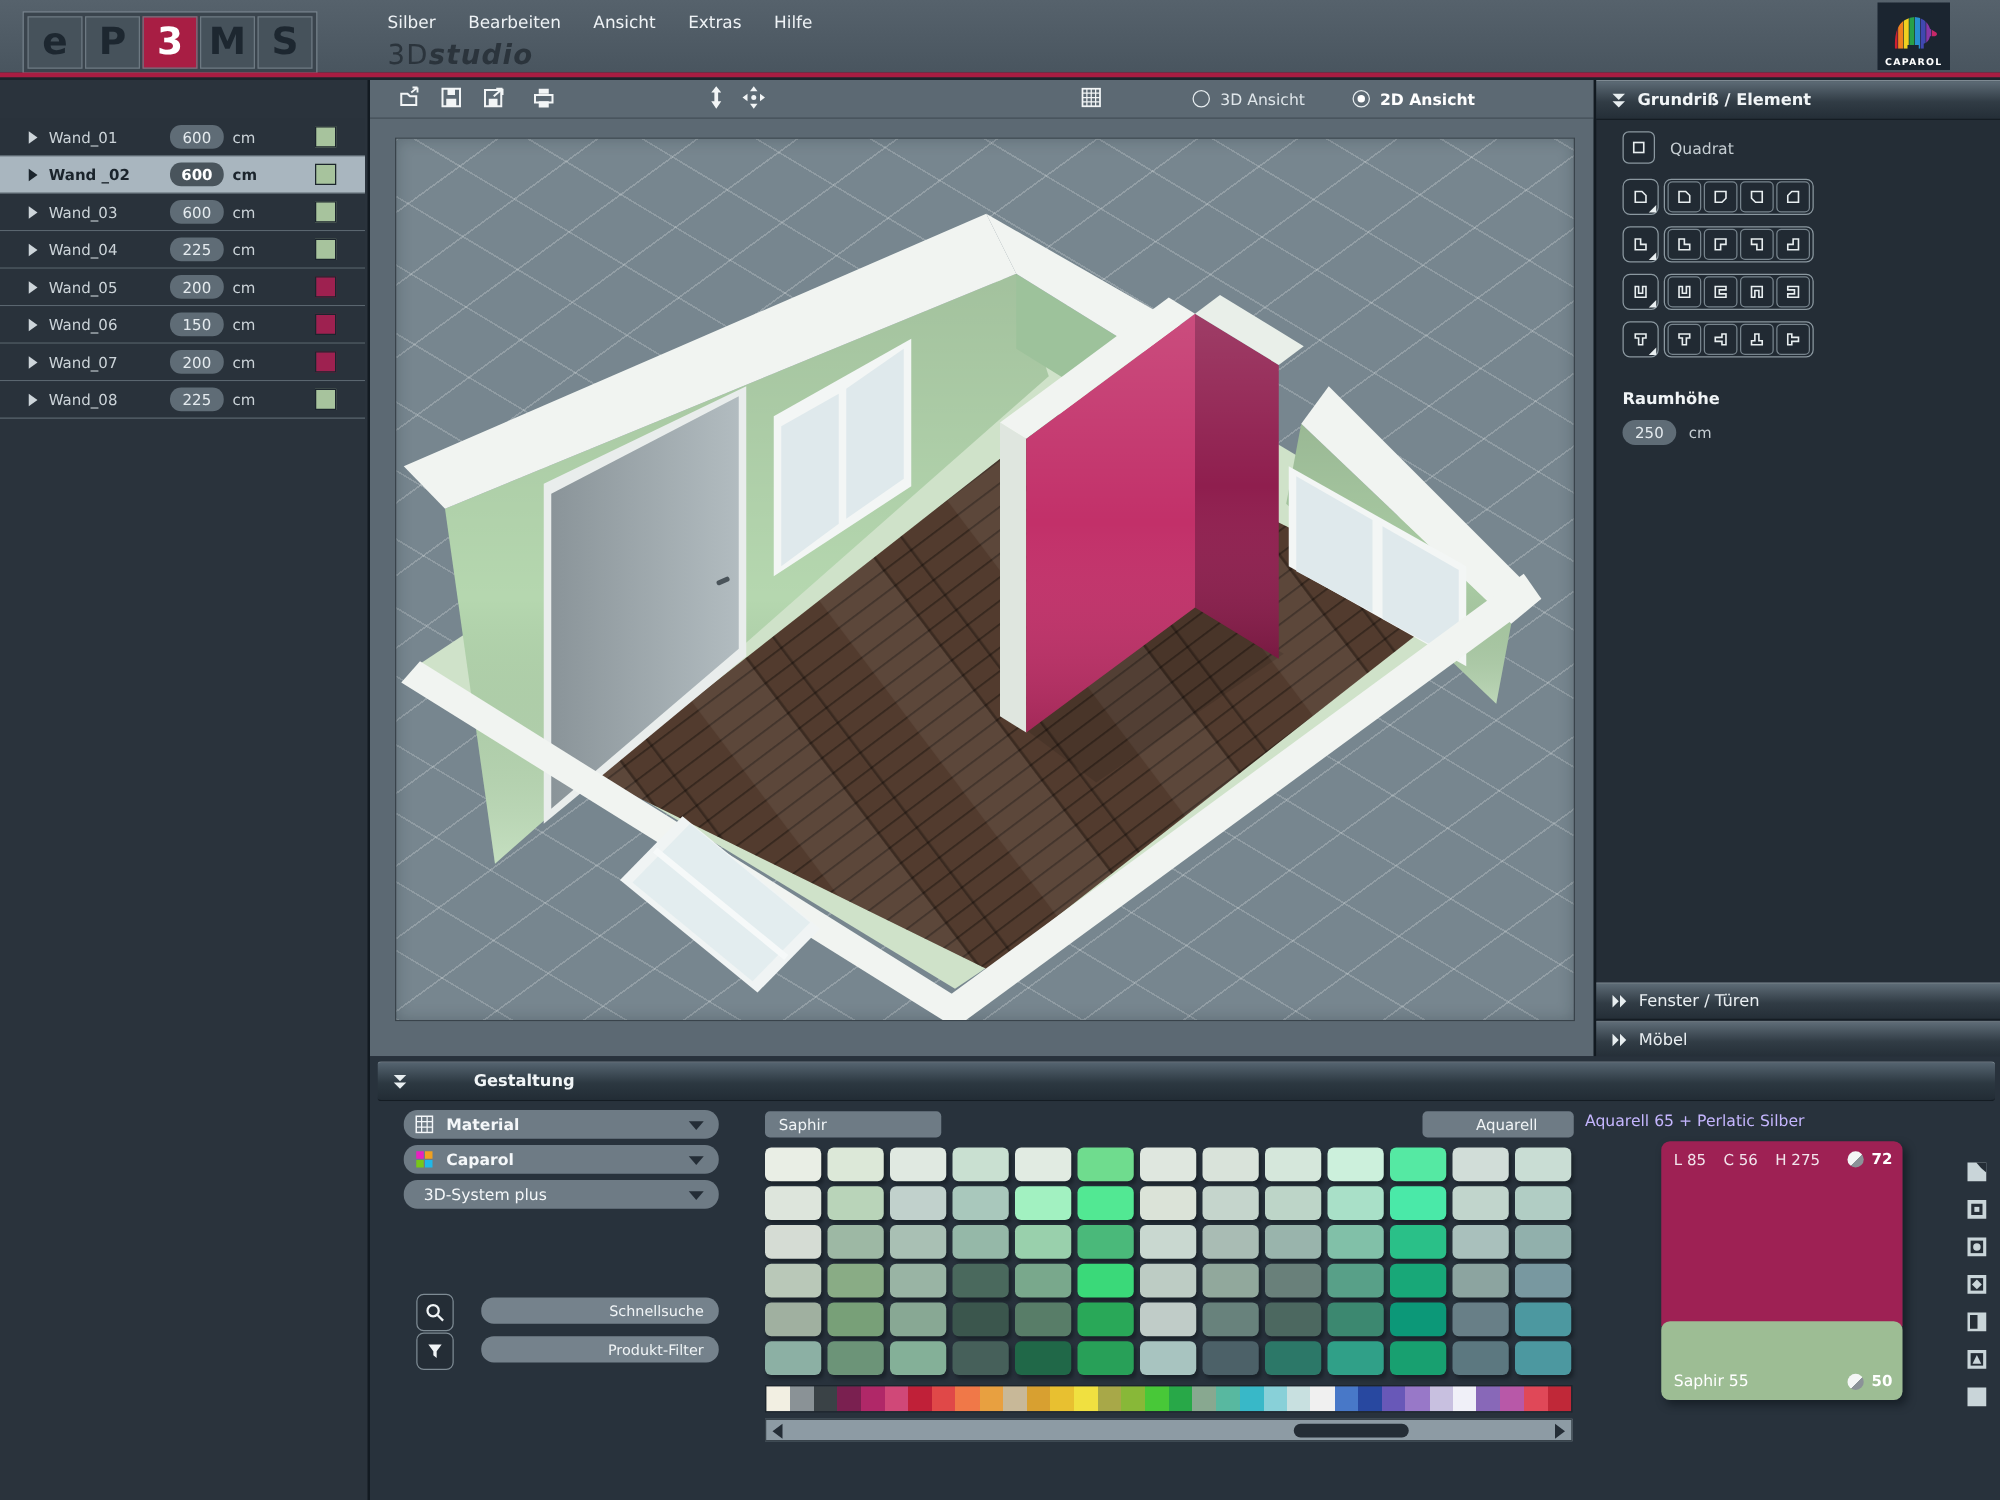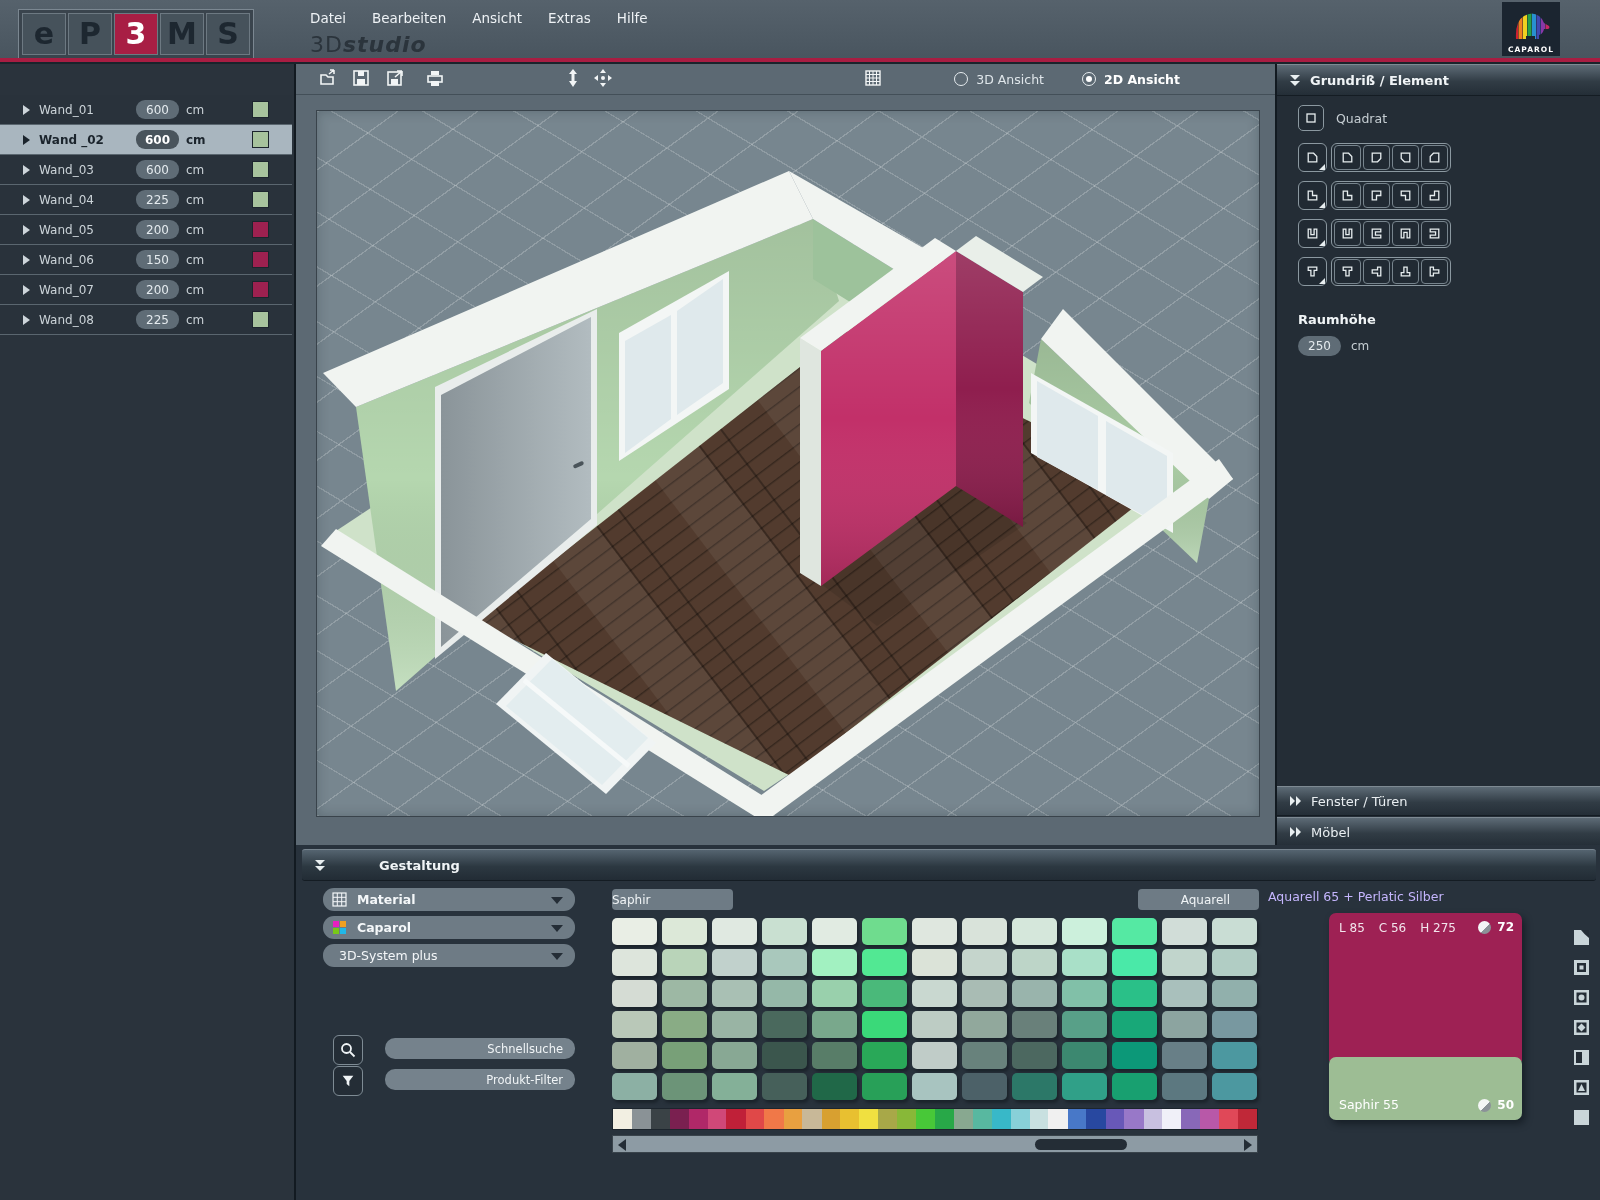--- a/index.html
+++ b/index.html
@@ -136,21 +136,21 @@
 
   <div class="abs" id="top-header">
     <div class="abs" id="logo-frame">
         <div class="logo-box">e</div>
         <div class="logo-box">P</div>
         <div class="logo-box hl">3</div>
         <div class="logo-box">M</div>
         <div class="logo-box">S</div>
       </div>
     <div class="abs" id="menu-bar">
-        <span class="menu-item">Datei</span>
+        <span class="menu-item">Silber</span>
         <span class="menu-item">Bearbeiten</span>
         <span class="menu-item">Ansicht</span>
         <span class="menu-item">Extras</span>
         <span class="menu-item">Hilfe</span>
       </div>
     <div class="abs" id="app-title">
       <span class="prefix">3D</span><span class="suffix">studio</span>
     </div>
     <div class="abs" id="caparol-logo">
       <svg width="44" height="38" viewBox="0 0 44 38">
@@ -555,21 +555,21 @@
       </svg>
     </div>
     <div class="field" style="top:193px;">Schnellsuche</div>
     <div class="tool-sq" style="top:221px;">
       <svg width="16" height="16" viewBox="0 0 18 18">
         <path d="M3 3 H15 L10.5 9 V15 L7.5 12.5 V9 Z" fill="#f0f4f6"></path>
       </svg>
     </div>
     <div class="field" style="top:224px;">Produkt-Filter</div>
 
-    <div class="coll-pill" style="left:316px;width:121px;justify-content:flex-start;">Saphir</div>
+    <div class="coll-pill" style="left:316px;width:141px;padding-left:11px;justify-content:flex-start;">Saphir</div>
     <div class="coll-pill" style="left:842px;width:121px;padding-right:29px;justify-content:flex-end;">Aquarell</div>
 
     <div id="palette">
         <div class="pal-sw" style="background: rgb(233, 238, 229);"></div>
         <div class="pal-sw" style="background: rgb(220, 232, 216);"></div>
         <div class="pal-sw" style="background: rgb(224, 233, 225);"></div>
         <div class="pal-sw" style="background: rgb(201, 224, 209);"></div>
         <div class="pal-sw" style="background: rgb(225, 235, 226);"></div>
         <div class="pal-sw" style="background: rgb(111, 220, 142);"></div>
         <div class="pal-sw" style="background: rgb(223, 231, 223);"></div>

